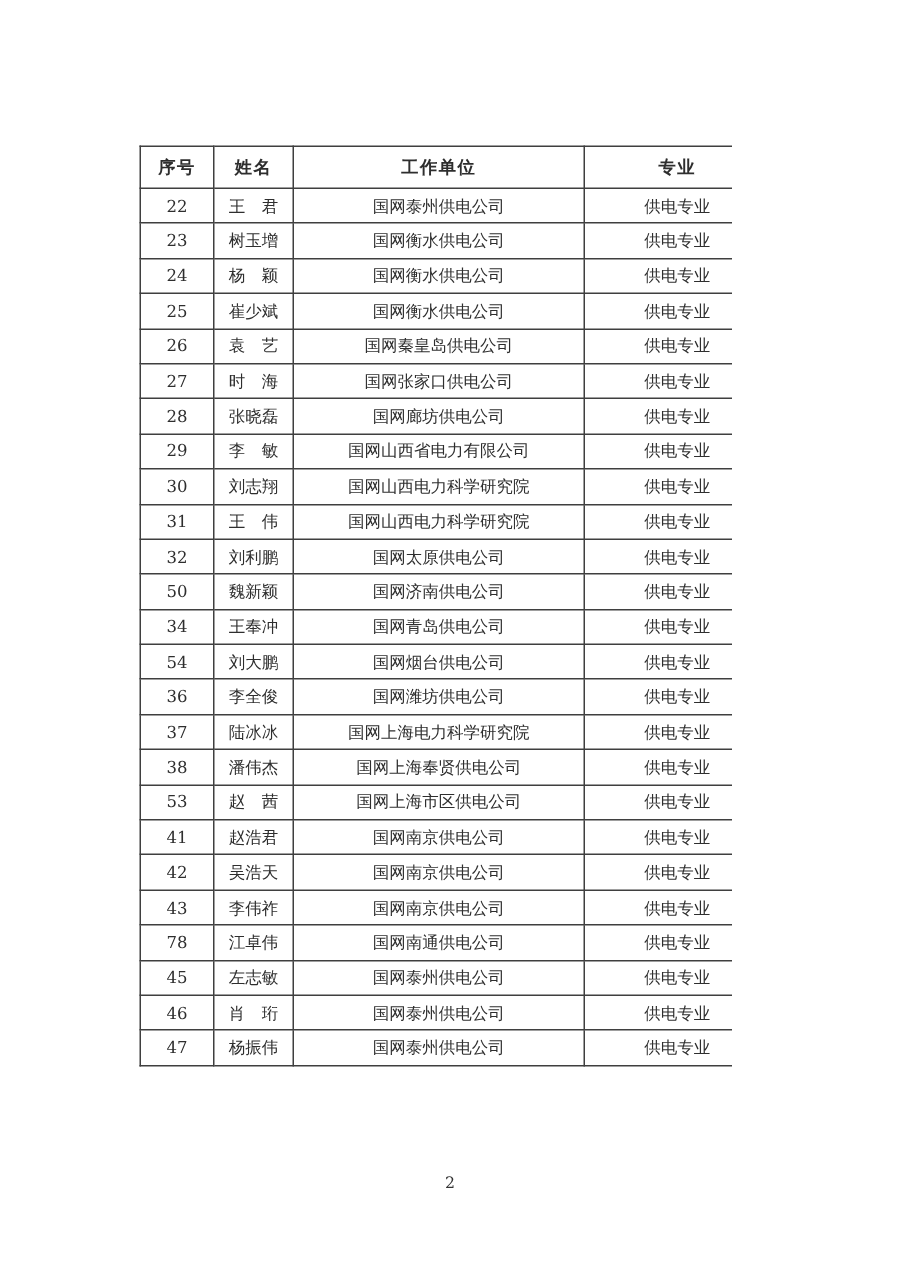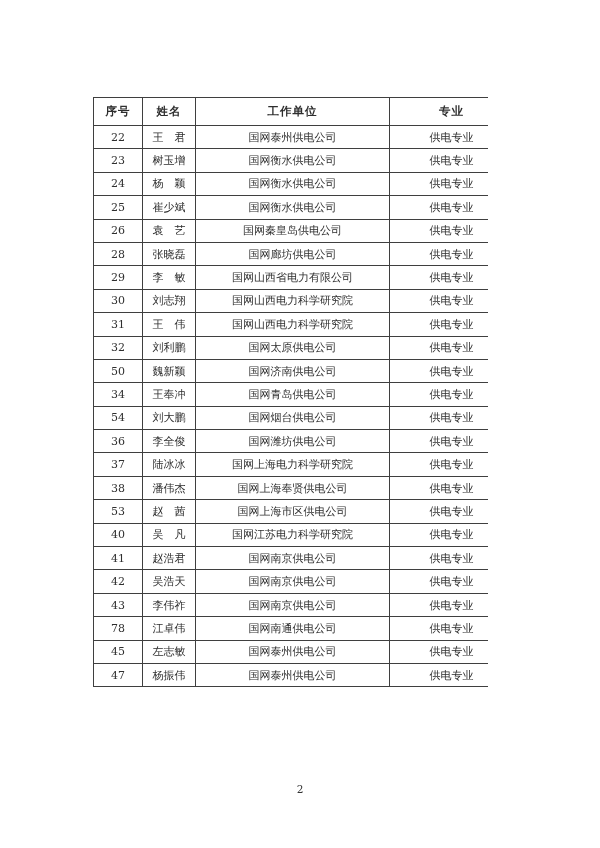--- a/index.html
+++ b/index.html
@@ -102,20 +102,26 @@
           <td>国网衡水供电公司</td>
           <td>供电专业</td>
         </tr>
         <tr>
           <td>26</td>
           <td>袁　艺</td>
           <td>国网秦皇岛供电公司</td>
           <td>供电专业</td>
         </tr>
         <tr>
+          <td>27</td>
+          <td>时　海</td>
+          <td>国网张家口供电公司</td>
+          <td>供电专业</td>
+        </tr>
+        <tr>
           <td>28</td>
           <td>张晓磊</td>
           <td>国网廊坊供电公司</td>
           <td>供电专业</td>
         </tr>
         <tr>
           <td>29</td>
           <td>李　敏</td>
           <td>国网山西省电力有限公司</td>
           <td>供电专业</td>
@@ -174,26 +180,20 @@
           <td>国网上海奉贤供电公司</td>
           <td>供电专业</td>
         </tr>
         <tr>
           <td>53</td>
           <td>赵　茜</td>
           <td>国网上海市区供电公司</td>
           <td>供电专业</td>
         </tr>
         <tr>
-          <td>40</td>
-          <td>吴　凡</td>
-          <td>国网江苏电力科学研究院</td>
-          <td>供电专业</td>
-        </tr>
-        <tr>
           <td>41</td>
           <td>赵浩君</td>
           <td>国网南京供电公司</td>
           <td>供电专业</td>
         </tr>
         <tr>
           <td>42</td>
           <td>吴浩天</td>
           <td>国网南京供电公司</td>
           <td>供电专业</td>
@@ -210,20 +210,26 @@
           <td>国网南通供电公司</td>
           <td>供电专业</td>
         </tr>
         <tr>
           <td>45</td>
           <td>左志敏</td>
           <td>国网泰州供电公司</td>
           <td>供电专业</td>
         </tr>
         <tr>
+          <td>46</td>
+          <td>肖　珩</td>
+          <td>国网泰州供电公司</td>
+          <td>供电专业</td>
+        </tr>
+        <tr>
           <td>47</td>
           <td>杨振伟</td>
           <td>国网泰州供电公司</td>
           <td>供电专业</td>
         </tr>
       </tbody>
   </table>
 
   <div class="page-number">2</div>
 

